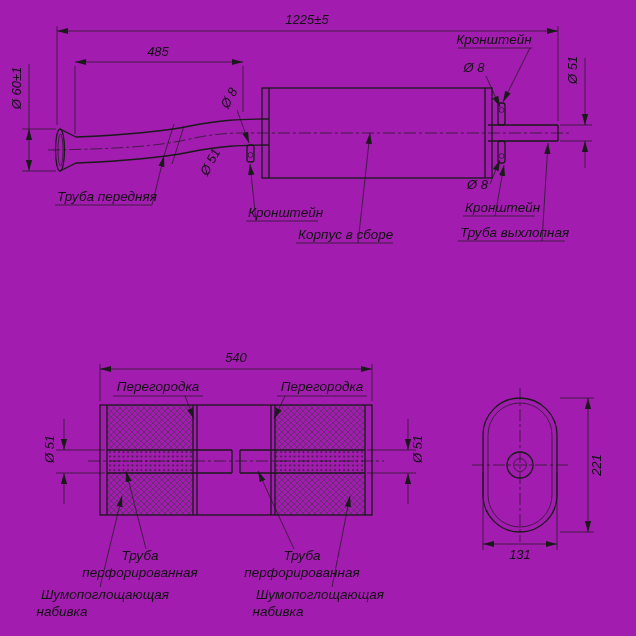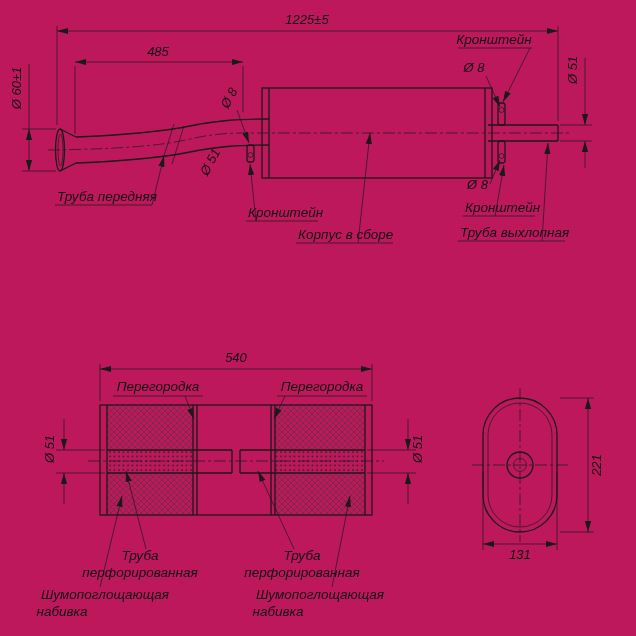--- a/index.html
+++ b/index.html
@@ -1,16 +1,16 @@
 <!DOCTYPE html>
 <html><head>
 <meta charset="utf-8">
 <style>
   html,body{margin:0;padding:0;background:#ffffff;}
-  .page{width:636px;height:636px;background:#be185d;position:relative;overflow:hidden;}
+  .page{width:636px;height:636px;background:#a21caf;position:relative;overflow:hidden;}
   svg{display:block;}
   
   .ol{stroke:#1a1a1a;stroke-width:1.3;fill:none;}          
   .tl{stroke:#1a1a1a;stroke-width:0.7;fill:none;}          
   .ll{stroke:#1a1a1a;stroke-width:0.7;fill:none;}          
   .cl{stroke:#1a1a1a;stroke-width:0.7;fill:none;stroke-dasharray:12 3 3 3;} 
   text{font-family:"Liberation Sans",sans-serif;font-style:italic;fill:#111;}
   .dim{font-size:13px;}
   .lbl{font-size:13.5px;}
   .mid{text-anchor:middle;}

